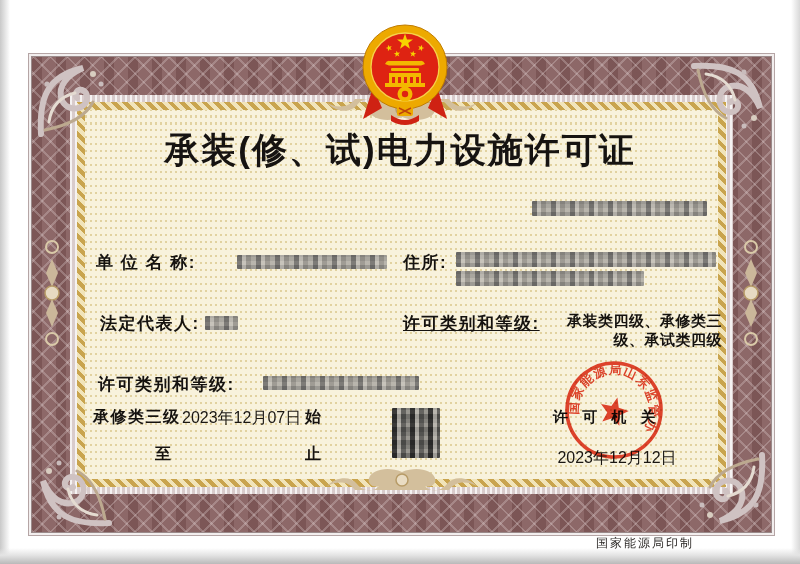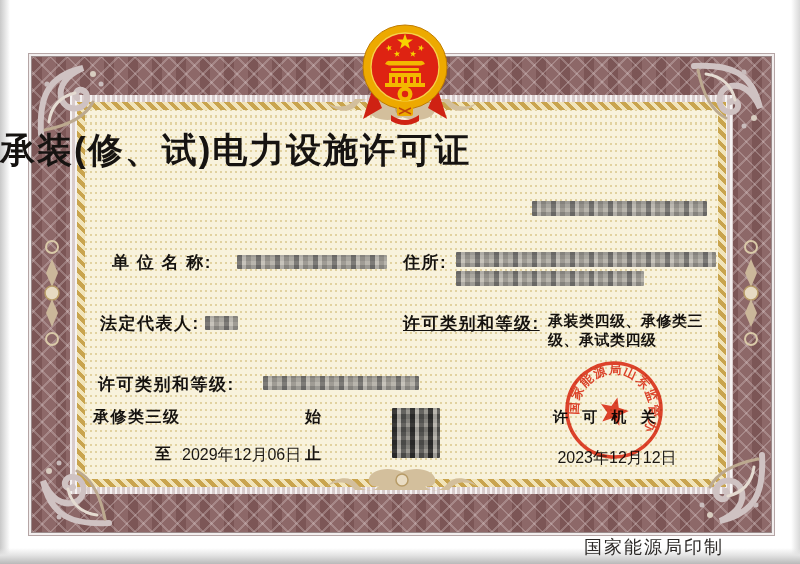--- a/index.html
+++ b/index.html
@@ -58,21 +58,21 @@
   .side-orn { position:absolute; z-index:2; }
   .orn-left  { left:10px;  top:50%; transform:translateY(-50%); }
   .orn-right { right:10px; top:50%; transform:translateY(-50%) scaleX(-1); }
   .orn-bottom{ left:50%; bottom:34px; transform:translateX(-50%); }
   .orn-top   { left:50%; top:34px;    transform:translateX(-50%) rotate(180deg); }
 
   
   .abs { position:absolute; z-index:4; }
   .emblem { left:361px; top:21px; width:88px; height:108px; z-index:5; }
   .title {
-    left:0; right:0; top:127px; text-align:left;
+    left:0; right:0; top:127px; text-align:center;
     font-size:35px; font-weight:bold; color:#161311; letter-spacing:2px;
   }
   .mosaic {
     position:absolute; z-index:4; filter:blur(.6px); border-radius:1px;
     background-color:#b7b2aa;
     background-image:
       repeating-linear-gradient(90deg, rgba(70,70,70,.55) 0 5px, rgba(205,202,194,.5) 5px 9px, rgba(118,116,110,.45) 9px 14px, rgba(172,170,162,.4) 14px 19px),
       repeating-linear-gradient(0deg, rgba(90,90,90,.4) 0 4px, rgba(212,208,198,.35) 4px 8px, rgba(138,138,132,.35) 8px 12px);
   }
   .mosaic.qr {
@@ -88,21 +88,21 @@
     color:#15120f; line-height:18.5px; word-break:break-all; white-space:normal; letter-spacing:.5px;
   }
   .seal-svg { left:560px; top:356px; width:108px; height:108px; z-index:6;
     mix-blend-mode:multiply; transform:rotate(6deg); opacity:.92; }
   .authority {
     left:553px; top:408px; width:124px; text-align:left; z-index:5;
     font-size:15px; font-weight:bold; color:#151311; letter-spacing:5px; white-space:nowrap;
   }
   .seal-date { left:550px; top:448px; width:134px; text-align:center; z-index:5;
     font-size:16px; color:#1a1713; white-space:nowrap; }
-  .printer { left:584px; top:535px; z-index:2; font-size:18px; color:#2b2826; letter-spacing:2px; }
+  .printer { left:596px; top:535px; z-index:2; font-size:12px; color:#2b2826; letter-spacing:2px; }
 </style>
 </head>
 <body>
 
 <div class="stage">
   <div class="edge edge-left"></div>
   <div class="edge edge-right"></div>
   <div class="edge edge-bottom"></div>
 
   <div class="frame">
@@ -218,40 +218,40 @@
     <circle cx="44" cy="73" r="3.2" fill="#de2312"></circle>
     <rect x="36" y="85" width="16" height="10" rx="2" fill="#eda900"></rect>
     <path d="M38,87 L50,93 M50,87 L38,93" stroke="#c0440a" stroke-width="1.5"></path>
     <path d="M30,94 Q44,104 58,94 L58,100 Q44,108 30,100 Z" fill="#cf2213"></path>
   </svg>
 
   <div class="abs title">承装(修、试)电力设施许可证</div>
 
   <div class="mosaic" style="left:532px; top:201px; width:175px; height:15px;"></div>
 
-  <div class="lbl" style="left:112px; top:251px;">单 位 名 称:</div>
+  <div class="lbl" style="left:96px; top:251px;">单 位 名 称:</div>
   <div class="mosaic" style="left:237px; top:255px; width:150px; height:14px;"></div>
 
   <div class="lbl" style="left:403px; top:251px;">住所:</div>
   <div class="mosaic" style="left:456px; top:252px; width:260px; height:15px;"></div>
   <div class="mosaic" style="left:456px; top:271px; width:188px; height:15px;"></div>
 
   <div class="lbl" style="left:100px; top:312px;">法定代表人:</div>
   <div class="mosaic" style="left:205px; top:316px; width:33px; height:14px;"></div>
 
   <div class="lbl" style="left:403px; top:312px;text-decoration:underline;">许可类别和等级:</div>
-  <div class="cat-val" style="left:548px; top:312px;">承装类四级、承修类三级、承试类四级</div>
+  <div class="cat-val" style="left:548px; top:312px;text-align:right;">承装类四级、承修类三级、承试类四级</div>
 
   <div class="lbl" style="left:98px; top:373px;">许可类别和等级:</div>
   <div class="mosaic" style="left:263px; top:376px; width:156px; height:14px;"></div>
 
   <div class="lbl" style="left:93px;  top:407px; font-size:16px;">承修类三级</div>
+  <div class="val" style="left:182px; top:408px;">2023年12月07日</div>
   <div class="lbl" style="left:305px; top:407px; font-size:16px;">始</div>
   <div class="lbl" style="left:155px; top:444px; font-size:16px;">至</div>
-  <div class="val" style="left:182px; top:445px;">2029年12月06日</div>
   <div class="lbl" style="left:305px; top:444px; font-size:16px;">止</div>
 
   <div class="mosaic qr" style="left:392px; top:408px; width:48px; height:50px;"></div>
 
   <div class="abs authority">许 可 机 关</div>
   <div class="abs seal-date">2023年12月12日</div>
 
   <svg class="abs seal-svg" viewBox="0 0 108 108">
     <defs>
       <path id="sealArc" d="M 20.2,66.3 A 36,36 0 1 1 87.8,66.3" fill="none"></path>

